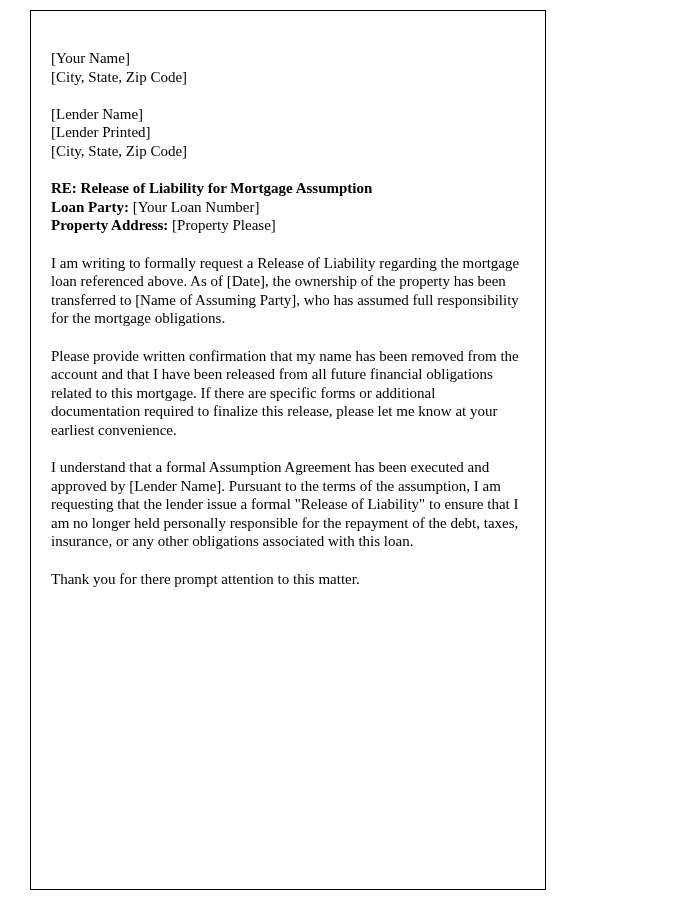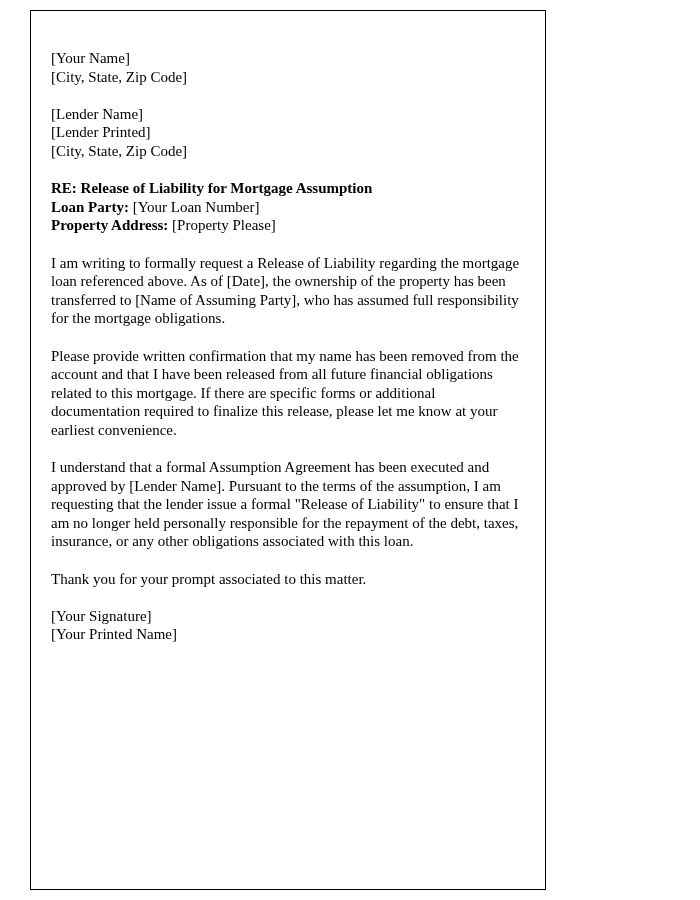--- a/index.html
+++ b/index.html
@@ -65,22 +65,18 @@
     <div class="block">
       <div class="line bold">RE: Release of Liability for Mortgage Assumption</div>
       <div class="line"><span class="bold">Loan Party: </span><span>[Your Loan Number]</span></div>
       <div class="line"><span class="bold">Property Address: </span><span>[Property Please]</span></div>
     </div>
 
 
     <p class="para">I am writing to formally request a Release of Liability regarding the mortgage loan referenced above. As of [Date], the ownership of the property has been transferred to [Name of Assuming Party], who has assumed full responsibility for the mortgage obligations.</p>
     <p class="para">Please provide written confirmation that my name has been removed from the account and that I have been released from all future financial obligations related to this mortgage. If there are specific forms or additional documentation required to finalize this release, please let me know at your earliest convenience.</p>
     <p class="para">I understand that a formal Assumption Agreement has been executed and approved by [Lender Name]. Pursuant to the terms of the assumption, I am requesting that the lender issue a formal "Release of Liability" to ensure that I am no longer held personally responsible for the repayment of the debt, taxes, insurance, or any other obligations associated with this loan.</p>
-    <p class="para">Thank you for your prompt associated to this matter.</p>
+    <p class="para">Thank you for there prompt attention to this matter.</p>
 
 
-    <div class="block">
-      <div class="line">[Your Signature]</div>
-      <div class="line">[Your Printed Name]</div>
-    </div>
 
   </div>
 </div>
 
 </body></html>

